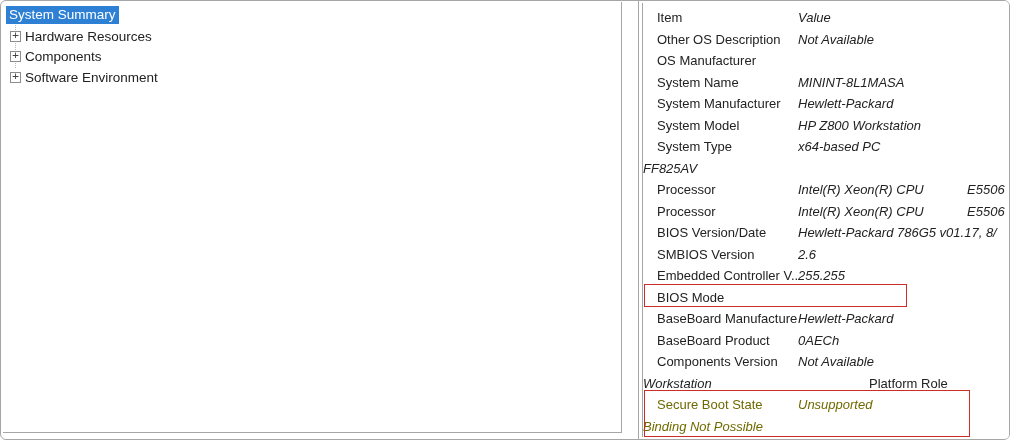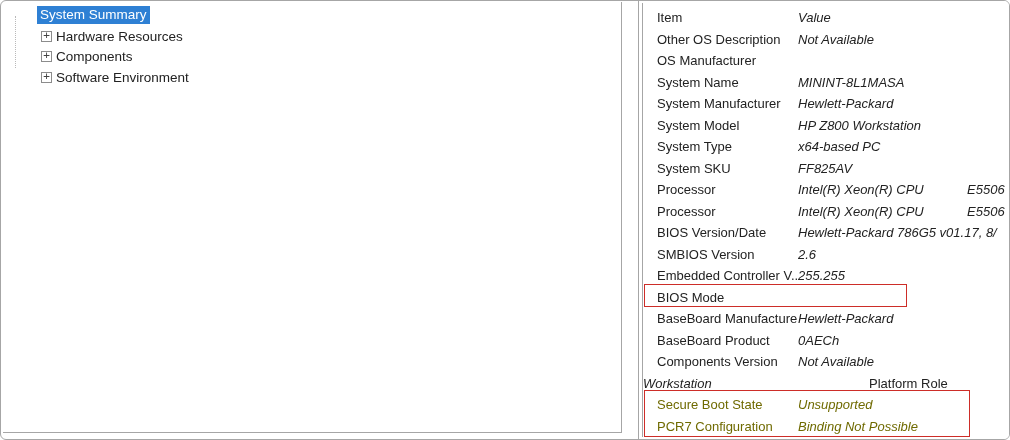--- a/index.html
+++ b/index.html
@@ -32,21 +32,20 @@
     border-left: 1px dotted #b9b9b9;
   }
   .tree { position: absolute; left: 0; top: 3px; right: 0; }
   .tree-item {
     display: flex; align-items: center;
     height: 20.7px;
     font-size: 13.5px;
     color: var(--text, #222);
     white-space: nowrap;
     cursor: default;
-    margin-left: 31px;
   }
   .tree-item.root { padding-left: 3px; }
   .tree-item.child { padding-left: 7px; }
   .expander {
     width: 11px; height: 11px;
     border: 1px solid #8c8c8c;
     background: #fff;
     font-size: 11px; line-height: 8px;
     text-align: center;
     color: #444;
@@ -155,21 +154,20 @@
           </div>
           <div class="row">
             <span class="cell item">System Model</span>
             <span class="cell value">HP Z800 Workstation</span>
           </div>
           <div class="row">
             <span class="cell item">System Type</span>
             <span class="cell value">x64-based PC</span>
           </div>
           <div class="row">
-            <span class="cell item">System SKU</span>
             <span class="cell value">FF825AV</span>
           </div>
           <div class="row">
             <span class="cell item">Processor</span>
             <span class="cell value">Intel(R) Xeon(R) CPU            E5506</span>
           </div>
           <div class="row">
             <span class="cell item">Processor</span>
             <span class="cell value">Intel(R) Xeon(R) CPU            E5506</span>
           </div>
@@ -202,21 +200,20 @@
           </div>
           <div class="row">
             <span class="cell value">Workstation</span>
             <span class="cell item">Platform Role</span>
           </div>
           <div class="row">
             <span class="cell item hl">Secure Boot State</span>
             <span class="cell value hl">Unsupported</span>
           </div>
           <div class="row">
-            <span class="cell item hl">PCR7 Configuration</span>
             <span class="cell value hl">Binding Not Possible</span>
           </div>
         </div>
       <div class="red-box box1"></div>
       <div class="red-box box2"></div>
     </div>
   </div>
 
 </div>
 

